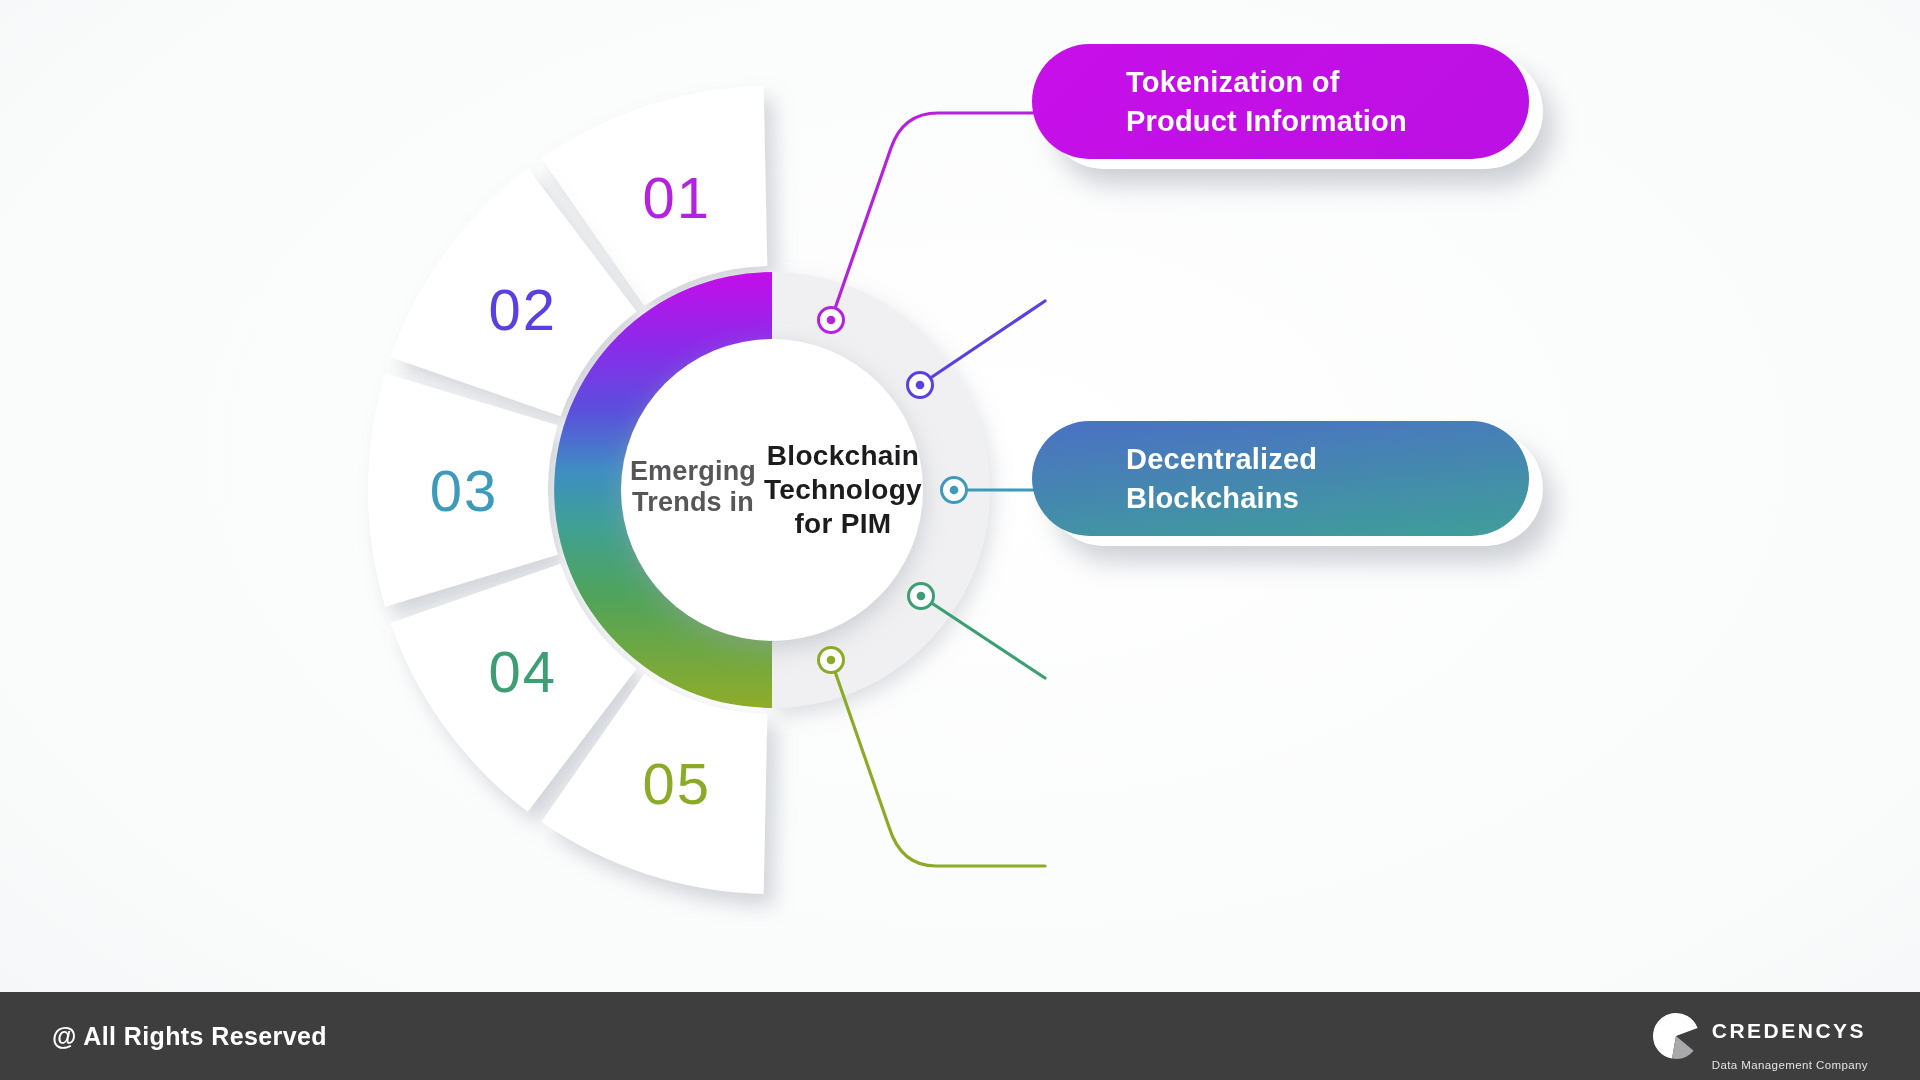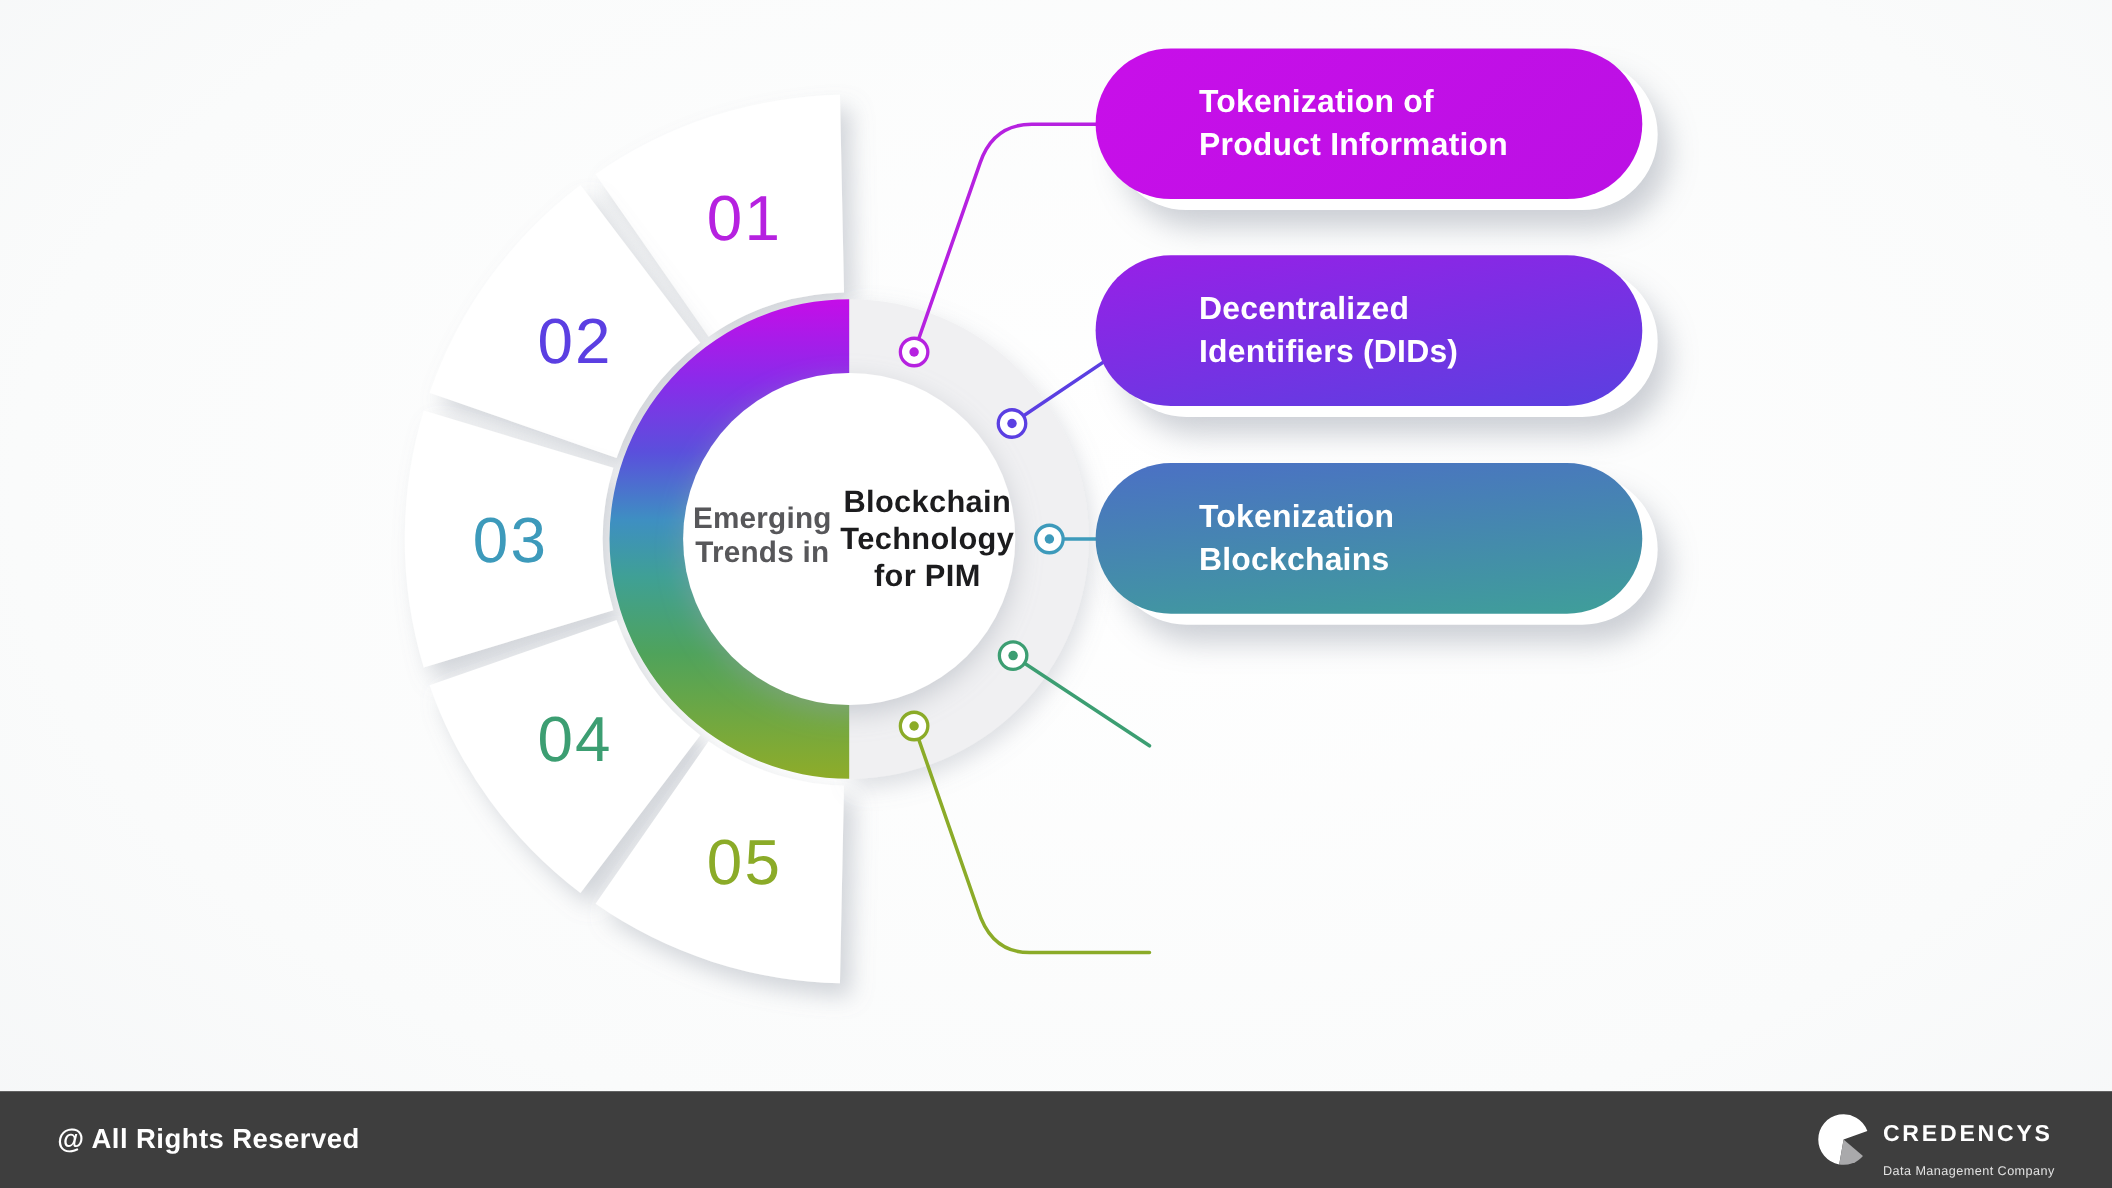--- a/index.html
+++ b/index.html
@@ -10,21 +10,21 @@
   }
   .art{position:absolute;left:0;top:0;width:1920px;height:1080px;z-index:1;}
 
   .center-text{
     position:absolute;left:622px;top:352px;width:300px;height:276px;z-index:2;
     display:flex;flex-direction:row;align-items:center;justify-content:center;text-align:center;
   }
   .kicker{font-size:27px;font-weight:700;color:#57575a;letter-spacing:.2px;margin-bottom:6px;}
   .center-title{font-size:28px;font-weight:700;color:#1c1c1e;line-height:1.22;white-space:pre-line;letter-spacing:.3px;}
 
-  .card{position:absolute;left:996px;width:497px;height:137px;z-index:2;}
+  .card{position:absolute;left:1032px;width:497px;height:115px;z-index:2;}
   .card::before{
     content:"";position:absolute;left:14px;top:10px;width:100%;height:100%;
     background:#ffffff;border-radius:70px;
     box-shadow:10px 16px 26px rgba(124,132,148,.38);
   }
   .card .face{
     position:absolute;inset:0;border-radius:70px;box-sizing:border-box;
     background:linear-gradient(var(--ang,180deg),var(--from,#888),var(--to,#666));
     display:flex;align-items:center;padding:0 40px 0 94px;
   }
@@ -130,29 +130,23 @@
 Technology
 for PIM</div>
   </div>
 
   <div class="card card-1">
     <div class="face" style="--from: #c80fe9; --to: #bb10e4; --ang: 135deg;">
       <span class="label">Tokenization of
 Product Information</span>
     </div>
   </div>
-  <div class="card card-2">
-    <div class="face" style="--from: #9820e7; --to: #5a40e0; --ang: 170deg;">
-      <span class="label">Decentralized
-Identifiers (DIDs)</span>
-    </div>
-  </div>
   <div class="card card-3">
     <div class="face" style="--from: #4b70c5; --to: #3f9f99; --ang: 175deg;">
-      <span class="label">Tokenization
+      <span class="label">Decentralized
 Blockchains</span>
     </div>
   </div>
 
   <div class="footer">
     <span class="copyright">@ All Rights Reserved</span>
     <div class="brand">
       <svg width="48" height="52" viewBox="0 0 48 52">
         <path fill="#ffffff" d="M24,26 L45.6,18.1 A23,23 0 1 0 20,48.6 Z"></path>
         <path fill="#a9a9ab" d="M24,26 L41.6,40.8 A23,23 0 0 1 20,48.6 Z"></path>

